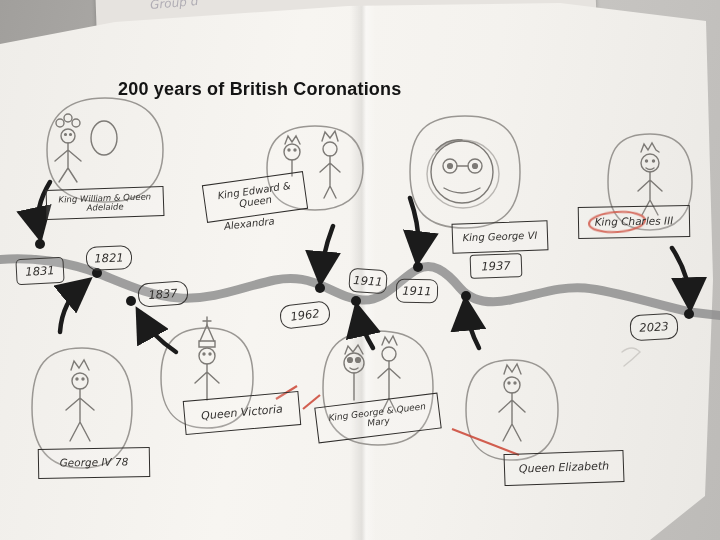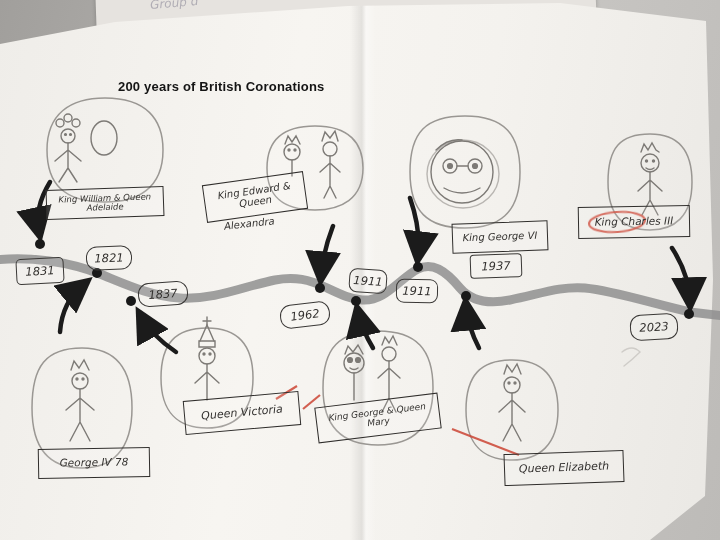--- a/index.html
+++ b/index.html
@@ -19,21 +19,21 @@
     clip-path:polygon(0px 44px,115px 22px,348px 6px,560px 3px,706px 21px,713px 280px,705px 496px,650px 540px,0px 540px);
   }
   .fold{
     position:absolute;left:350px;top:0;width:26px;height:540px;
     background:linear-gradient(90deg,rgba(0,0,0,0) 0%,rgba(0,0,0,0.08) 45%,rgba(255,255,255,0.35) 62%,rgba(0,0,0,0) 100%);
   }
   .overlay{position:absolute;left:0;top:0;z-index:2;}
   .txt-layer{position:absolute;inset:0;z-index:3;}
   .page-title{
     position:absolute;left:118px;top:79px;
-    font-weight:bold;font-size:13px;color:#141414;letter-spacing:.2px;
+    font-weight:bold;font-size:18px;color:#141414;letter-spacing:.2px;
   }
   .scribble{
     position:absolute;left:150px;top:-4px;transform:rotate(-5deg);
     font-family:"DejaVu Sans",sans-serif;font-style:italic;
     font-size:12px;color:#8d8a99;opacity:.6;z-index:3;
   }
   .hand{font-family:"DejaVu Sans",sans-serif;font-style:italic;color:#33312f;}
   .nbox{
     position:absolute;border:1.7px solid #2f2d2b;background:rgba(255,255,255,.12);
     display:flex;align-items:center;justify-content:center;text-align:center;

